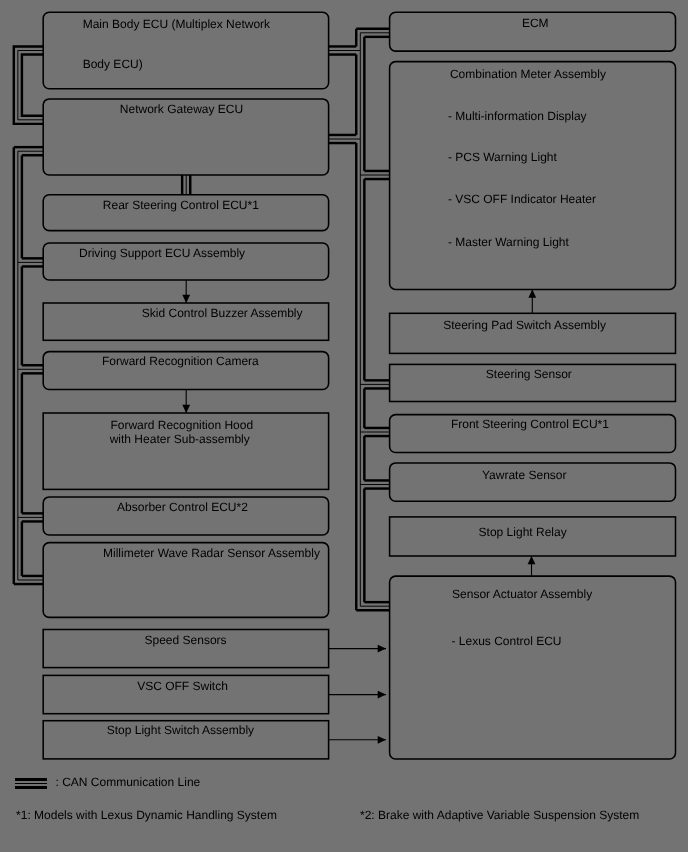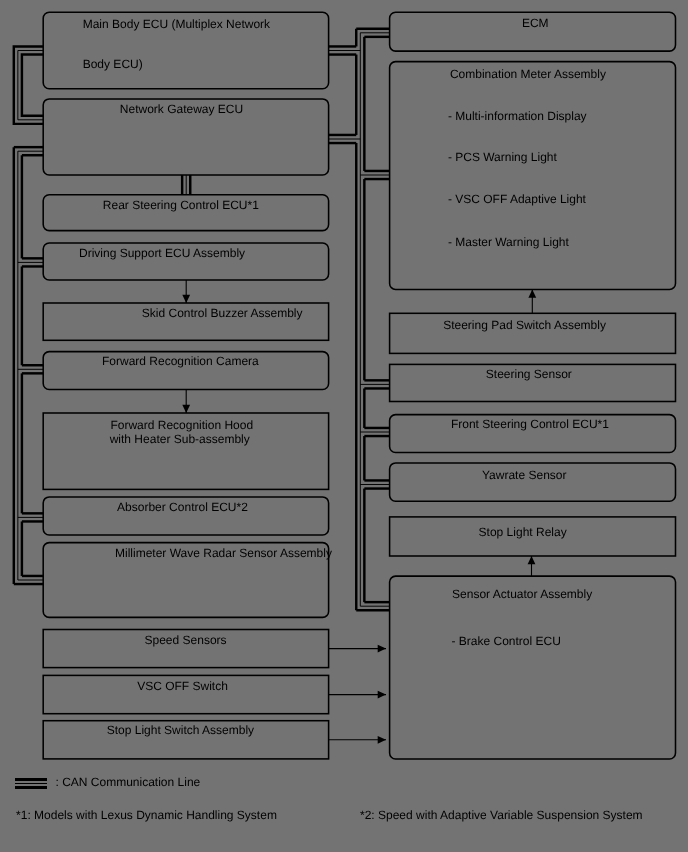--- a/index.html
+++ b/index.html
@@ -125,38 +125,38 @@
 <div class="txt" style="left: 82.7px; top: 17.95px;">Main Body ECU (Multiplex Network</div>
     <div class="txt" style="left: 82.7px; top: 21px; margin-top: 37px;">Body ECU)</div>
     <div class="txt" style="left: 119.8px; top: 102.85px;">Network Gateway ECU</div>
     <div class="txt" style="left: 102.8px; top: 198.65px;">Rear Steering Control ECU*1</div>
     <div class="txt" style="left: 79px; top: 247.05px;">Driving Support ECU Assembly</div>
     <div class="txt" style="left: 101.8px; top: 306.95px; margin-left: 40px;">Skid Control Buzzer Assembly</div>
     <div class="txt" style="left: 102px; top: 354.95px;">Forward Recognition Camera</div>
     <div class="txt" style="left: 110.4px; top: 418.55px;">Forward Recognition Hood</div>
     <div class="txt" style="left: 109.7px; top: 432.55px;">with Heater Sub-assembly</div>
     <div class="txt" style="left: 117.1px; top: 501.15px;">Absorber Control ECU*2</div>
-    <div class="txt" style="left: 73px; top: 546.85px; padding-left: 42px;">Millimeter Wave Radar Sensor Assembly</div>
+    <div class="txt" style="left: 61px; top: 546.85px; padding-left: 42px;">Millimeter Wave Radar Sensor Assembly</div>
     <div class="txt" style="left: 144.5px; top: 633.75px;">Speed Sensors</div>
     <div class="txt" style="left: 137.2px; top: 679.75px;">VSC OFF Switch</div>
     <div class="txt" style="left: 106.7px; top: 724.25px;">Stop Light Switch Assembly</div>
     <div class="txt" style="left: 521.9px; top: 16.65px;">ECM</div>
     <div class="txt" style="left: 449.9px; top: 68.45px;">Combination Meter Assembly</div>
     <div class="txt" style="left: 447.9px; top: 110.45px;">- Multi-information Display</div>
     <div class="txt" style="left: 447.9px; top: 151.45px;">- PCS Warning Light</div>
-    <div class="txt" style="left: 447.9px; top: 193.25px;">- VSC OFF Adaptive Light</div>
+    <div class="txt" style="left: 447.9px; top: 193.25px;">- VSC OFF Indicator Heater</div>
     <div class="txt" style="left: 447.9px; top: 235.95px;">- Master Warning Light</div>
     <div class="txt" style="left: 443.2px; top: 318.65px;">Steering Pad Switch Assembly</div>
     <div class="txt" style="left: 485.8px; top: 367.85px;">Steering Sensor</div>
     <div class="txt" style="left: 450.9px; top: 417.95px;">Front Steering Control ECU*1</div>
     <div class="txt" style="left: 482px; top: 468.65px;">Yawrate Sensor</div>
     <div class="txt" style="left: 478.6px; top: 526px;">Stop Light Relay</div>
     <div class="txt" style="left: 452.1px; top: 587.85px;">Sensor Actuator Assembly</div>
-    <div class="txt" style="left: 451.5px; top: 635.35px;">- Brake Control ECU</div>
+    <div class="txt" style="left: 451.5px; top: 635.35px;">- Lexus Control ECU</div>
     <div class="legend-icon" style="left: 15px; top: 777.7px; width: 32px; height: 12px;">
       <i style="top: 0px; height: 3.3px; width: 32px;"></i>
       <i style="top: 4.9px; height: 1.6px; width: 32px;"></i>
       <i style="top: 8.2px; height: 3.3px; width: 32px;"></i>
     </div>
     <div class="txt" style="left: 55.5px; top: 776.05px;">: CAN Communication Line</div>
     <div class="txt" style="left: 16.1px; top: 808.95px;">*1: Models with Lexus Dynamic Handling System</div>
-    <div class="txt" style="left: 360px; top: 808.95px;">*2: Speed with Adaptive Variable Suspension System</div>
+    <div class="txt" style="left: 360px; top: 808.95px;">*2: Brake with Adaptive Variable Suspension System</div>
   </div>
 
 </body></html>

